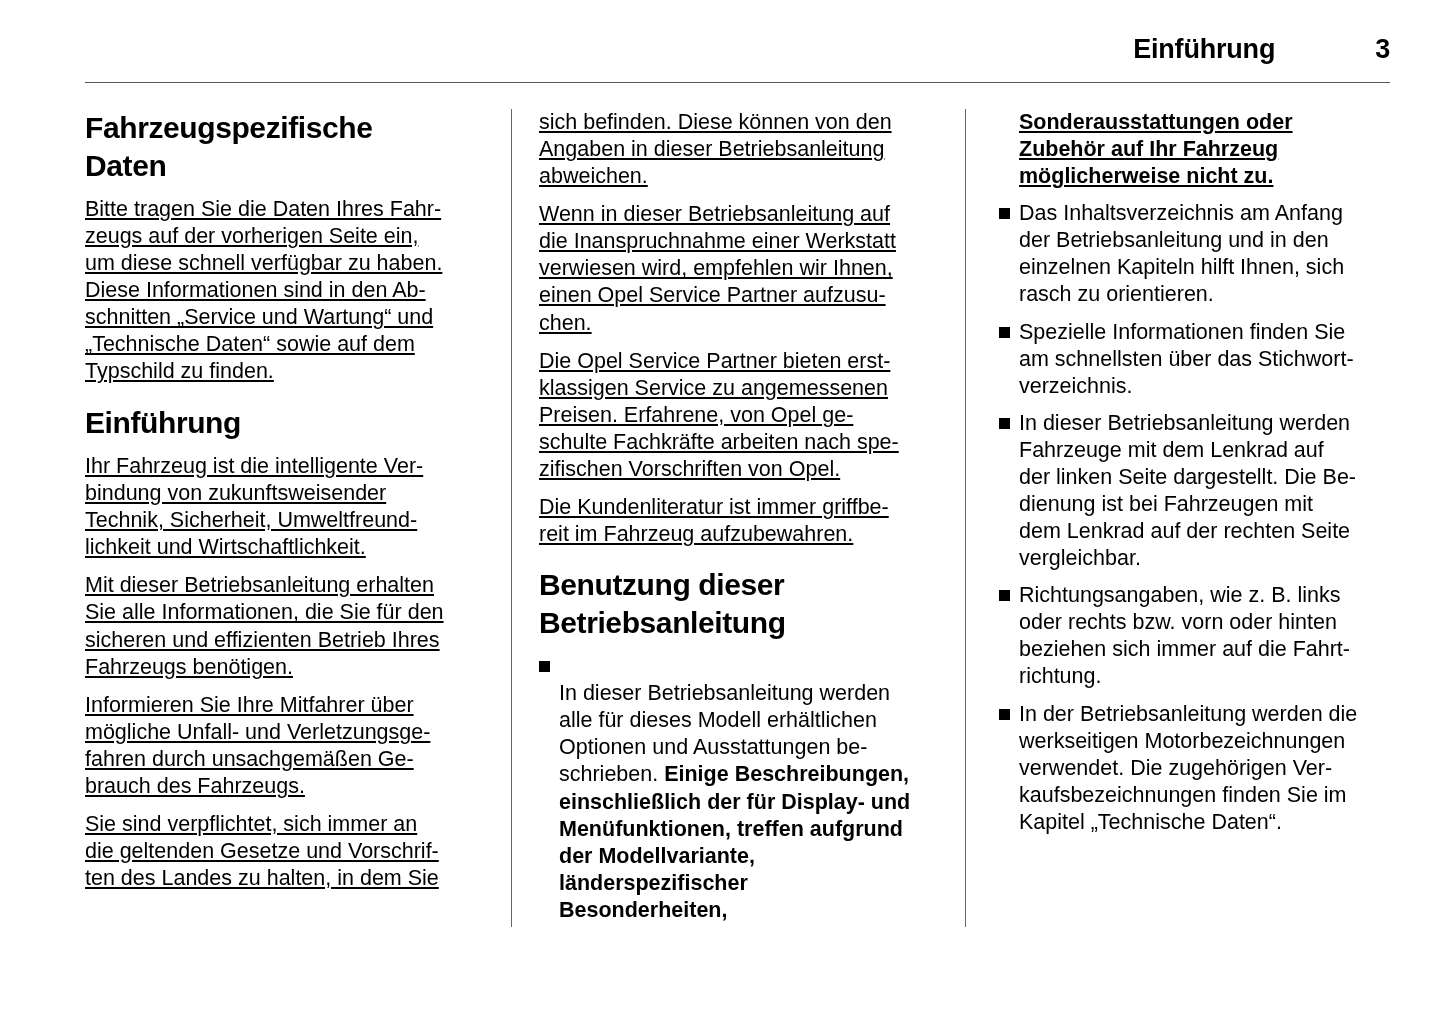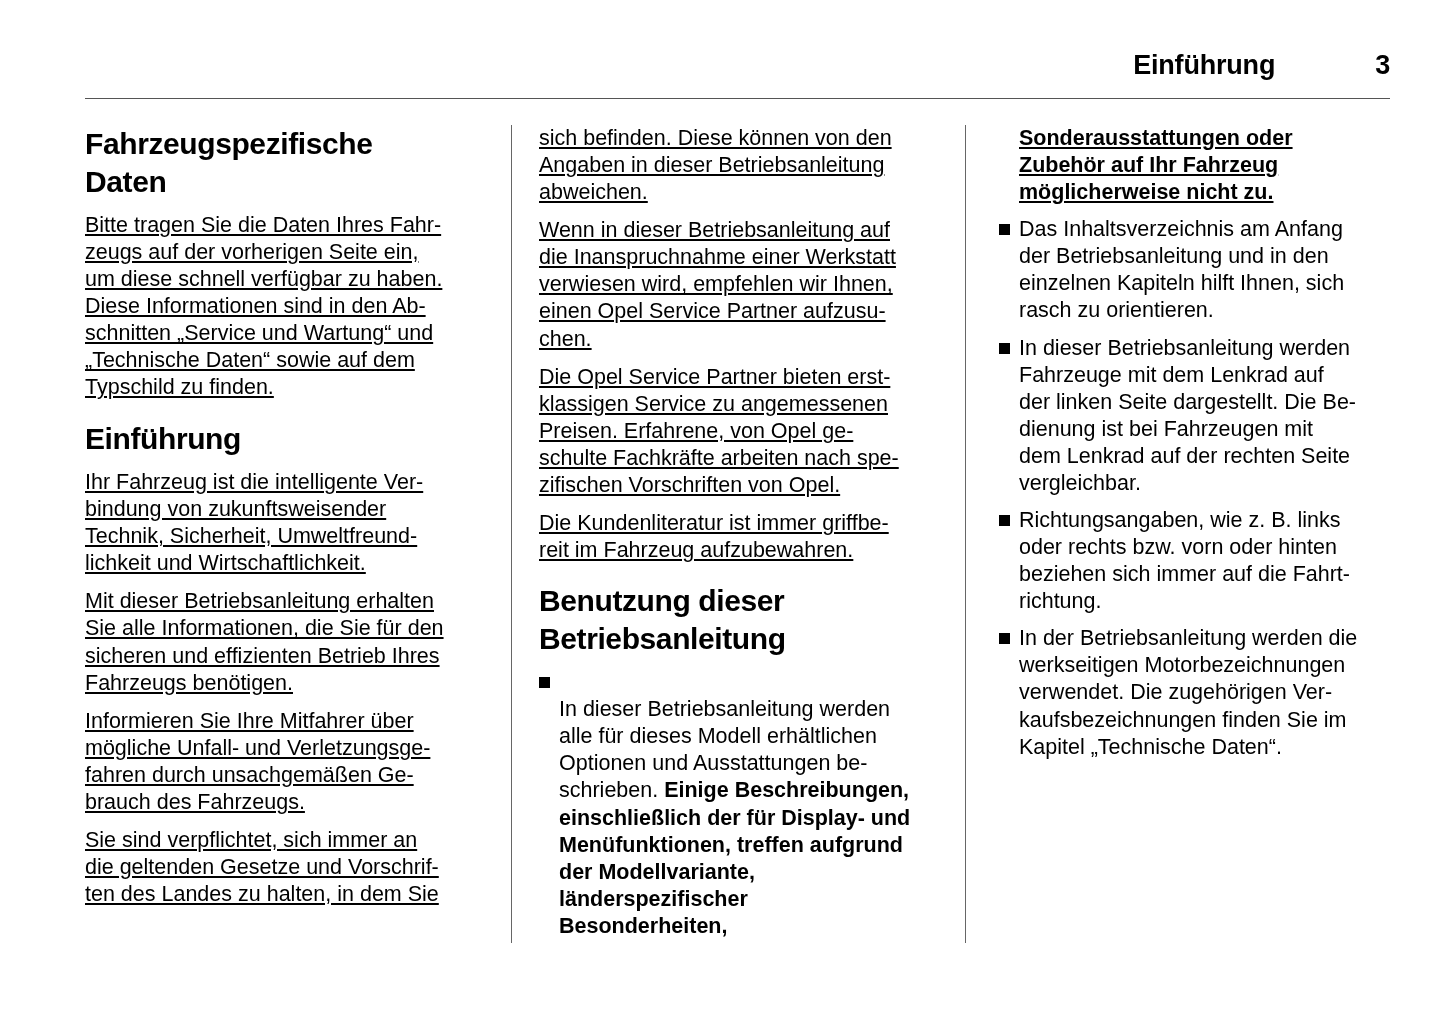--- a/index.html
+++ b/index.html
@@ -5,21 +5,21 @@
 <style>
   * { margin: 0; padding: 0; box-sizing: border-box; }
   html, body { background: #ffffff; }
   body {
     width: 1445px;
     height: 1026px;
     font-family: "Liberation Sans", sans-serif;
     color: #000;
     overflow: hidden;
   }
-  .page { padding: 50px 55px 0 85px; }
+  .page { padding: 34px 55px 0 85px; }
 
   
   .header-text {
     display: flex;
     justify-content: flex-end;
     align-items: baseline;
     font-weight: bold;
     font-size: 27px;
     letter-spacing: -0.2px;
   }
@@ -154,20 +154,26 @@
 
       <div class="bullet-item">
         <span class="bullet-marker"></span>
         <div class="bullet-text">Das Inhaltsverzeichnis am Anfang
 der Betriebsanleitung und in den
 einzelnen Kapiteln hilft Ihnen, sich
 rasch zu orientieren.</div>
       </div>
       <div class="bullet-item">
         <span class="bullet-marker"></span>
+        <div class="bullet-text">Spezielle Informationen finden Sie
+am schnellsten über das Stichwort-
+verzeichnis.</div>
+      </div>
+      <div class="bullet-item">
+        <span class="bullet-marker"></span>
         <div class="bullet-text">In dieser Betriebsanleitung werden
 Fahrzeuge mit dem Lenkrad auf
 der linken Seite dargestellt. Die Be-
 dienung ist bei Fahrzeugen mit
 dem Lenkrad auf der rechten Seite
 vergleichbar.</div>
       </div>
       <div class="bullet-item">
         <span class="bullet-marker"></span>
         <div class="bullet-text">Richtungsangaben, wie z. B. links

